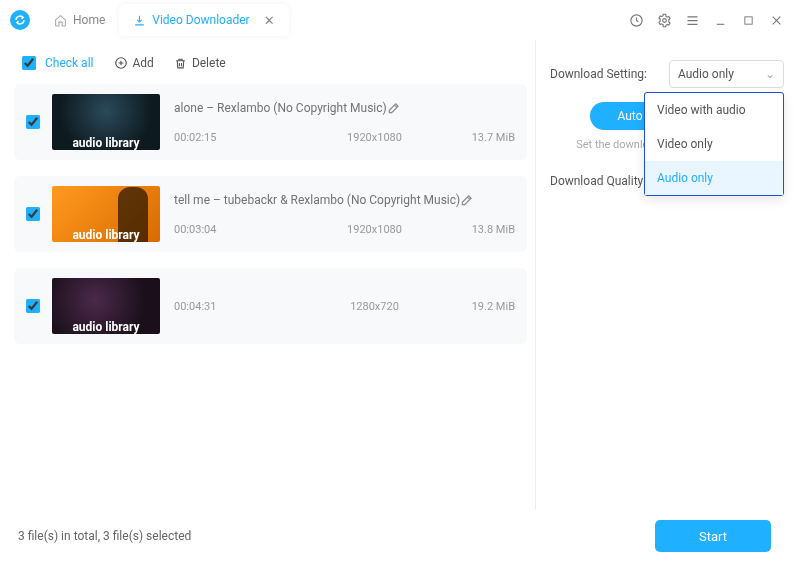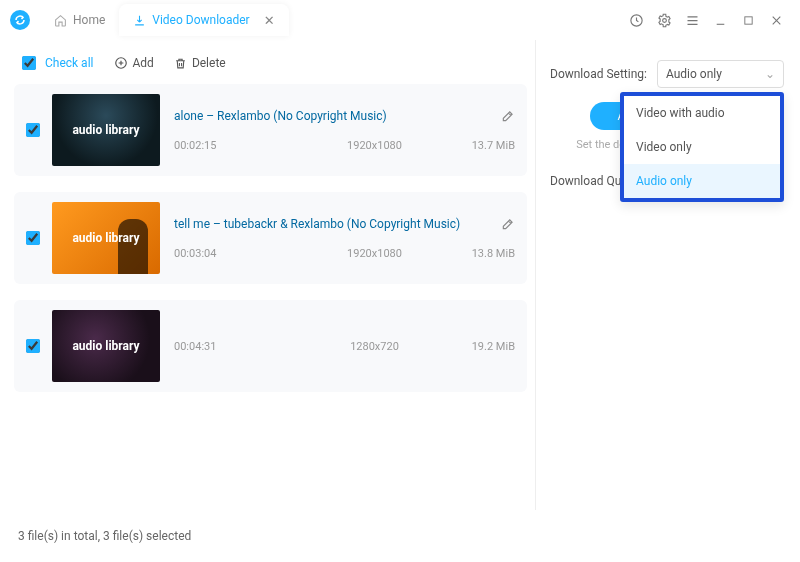--- a/index.html
+++ b/index.html
@@ -18,44 +18,44 @@
 .body { display: flex; height: 470px; padding: 0 10px; }
 .left { flex: 1; padding: 10px 0 10px 4px; }
 .toolbar { display: flex; align-items: center; gap: 20px; padding: 6px 8px 14px 8px; font-size: 12px; color: #555; }
 .toolbar .chk { accent-color: #1fb0ff; width: 14px; height: 14px; margin-right: 4px; }
 .toolbar .tb-item { display: flex; align-items: center; gap: 5px; cursor: pointer; }
 .toolbar .tb-item.check { color: #1fb0ff; }
 
 .list { display: flex; flex-direction: column; gap: 16px; }
 .card { display: flex; align-items: center; background: #f8f9fb; border-radius: 6px; padding: 10px 12px; }
 .card .rowchk { accent-color: #1fb0ff; width: 14px; height: 14px; margin-right: 12px; }
-.thumb { width: 108px; height: 72px; border-radius: 2px; background: #2a2a2a; display: flex; align-items: center; justify-content: center; color: #fff; font-weight: 700; font-size: 12px; position: relative; overflow: hidden; }
+.thumb { width: 108px; height: 56px; border-radius: 2px; background: #2a2a2a; display: flex; align-items: flex-end; justify-content: center; color: #fff; font-weight: 700; font-size: 12px; position: relative; overflow: hidden; }
 .thumb.t1 { background: radial-gradient(circle at 50% 30%, #2b4a5a 0%, #0d1a1f 70%); }
 .thumb.t2 { background: linear-gradient(135deg, #ff9a1f 0%, #d96a00 100%); }
 .thumb.t3 { background: radial-gradient(circle at 40% 40%, #4a2a4a 0%, #1a0f1a 70%); }
 .thumb .silhouette { position: absolute; width: 30px; height: 55px; background: rgba(0,0,0,0.6); border-radius: 12px 12px 0 0; bottom: 0; right: 12px; }
 .thumb-label { position: relative; z-index: 1; }
 .info { flex: 1; margin-left: 14px; display: flex; flex-direction: column; gap: 16px; }
-.title-row { display: flex; align-items: center; justify-content: space-between; font-size: 12px; color: #0369a1; }
+.title-row { display: flex; align-items: center; font-size: 12px; color: #737373; }
 .edit-icon { color: #888; cursor: pointer; }
 .meta-row { display: flex; font-size: 11px; color: #999; }
 .meta-row .m1 { width: 130px; }
 .meta-row .m2 { flex: 1; text-align: center; }
 .meta-row .m3 { width: 70px; text-align: right; }
 
 .right { width: 255px; border-left: 1px solid #eee; margin-left: 8px; padding: 20px 6px 10px 14px; font-size: 12px; color: #555; position: relative; }
-.setting-row { display: flex; align-items: center; gap: 10px; margin-bottom: 14px; }
+.setting-row { display: flex; align-items: center; gap: 22px; margin-bottom: 14px; }
 .setting-label { white-space: nowrap; }
 .select { flex: 1; height: 28px; border: 1px solid #ddd; border-radius: 4px; display: flex; align-items: center; justify-content: space-between; padding: 0 8px; background: #fff; color: #555; cursor: pointer; }
 .select .chev { color: #aaa; }
 
 .auto-btn { margin: 10px auto 8px 40px; width: 80px; height: 28px; background: #1fb0ff; color: #fff; border-radius: 14px; display: flex; align-items: center; justify-content: center; font-size: 12px; cursor: pointer; }
 .hint { text-align: center; font-size: 11px; color: #aaa; margin-bottom: 16px; white-space: nowrap; overflow: hidden; }
 
-.dropdown { position: absolute; top: 52px; right: 6px; width: 164px; background: #fff; border: 4px solid #1d4ed8; box-shadow: 0 4px 12px rgba(0,0,0,0.1); border-radius: 3px; z-index: 50; }
+.dropdown { position: absolute; top: 52px; right: 6px; width: 140px; background: #fff; border: 1px solid #1d4ed8; box-shadow: 0 4px 12px rgba(0,0,0,0.1); border-radius: 3px; z-index: 50; }
 .dropdown .opt { padding: 10px 12px; font-size: 12px; color: #555; cursor: pointer; }
 .dropdown .opt.selected { background: #eaf6ff; color: #1fb0ff; }
 
 .footer { position: absolute; bottom: 0; left: 0; right: 11px; height: 52px; display: flex; align-items: center; justify-content: space-between; padding: 0 18px; font-size: 12px; color: #666; }
 .start-btn { width: 116px; height: 32px; background: #1fb0ff; color: #fff; border-radius: 5px; display: flex; align-items: center; justify-content: center; font-size: 13px; cursor: pointer; }
 
 svg { display: block; }
 </style>
 </head>
 <body>
@@ -232,13 +232,16 @@
     <div class="dropdown" id="dd">
         <div class="opt">Video with audio</div>
         <div class="opt">Video only</div>
         <div class="opt selected">Audio only</div>
       </div>
   </div>
 </div>
 
 <div class="footer">
   <span>3 file(s) in total, 3 file(s) selected</span>
+  <div class="start-btn">
+    <span>Start</span>
+  </div>
 </div>
 
 </body></html>

